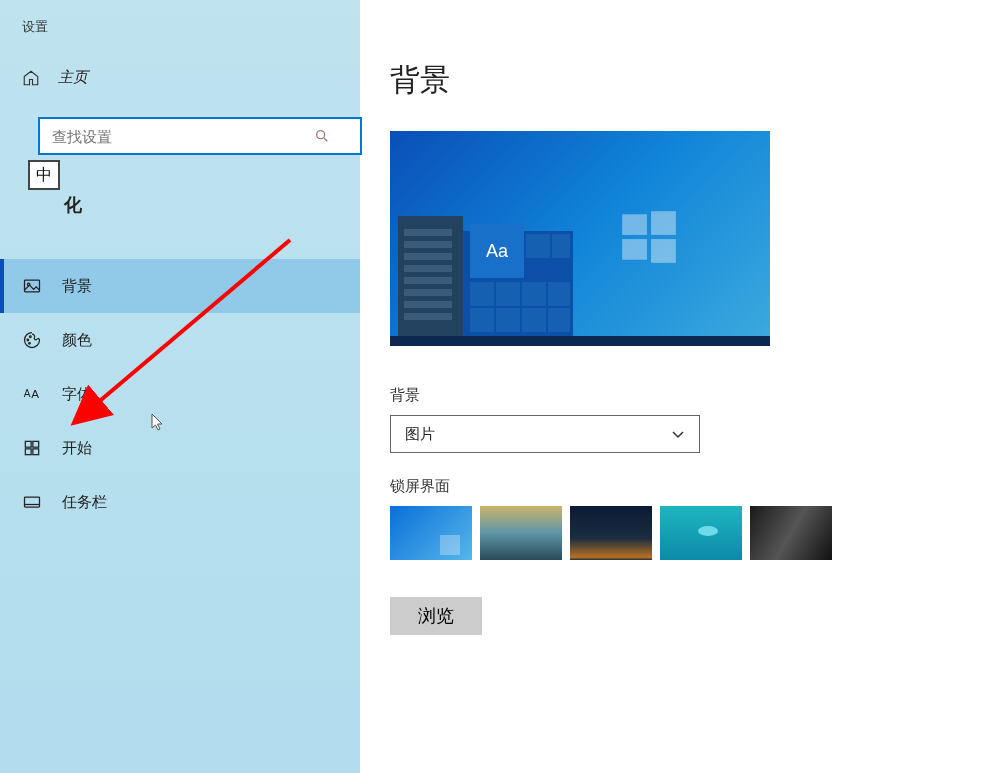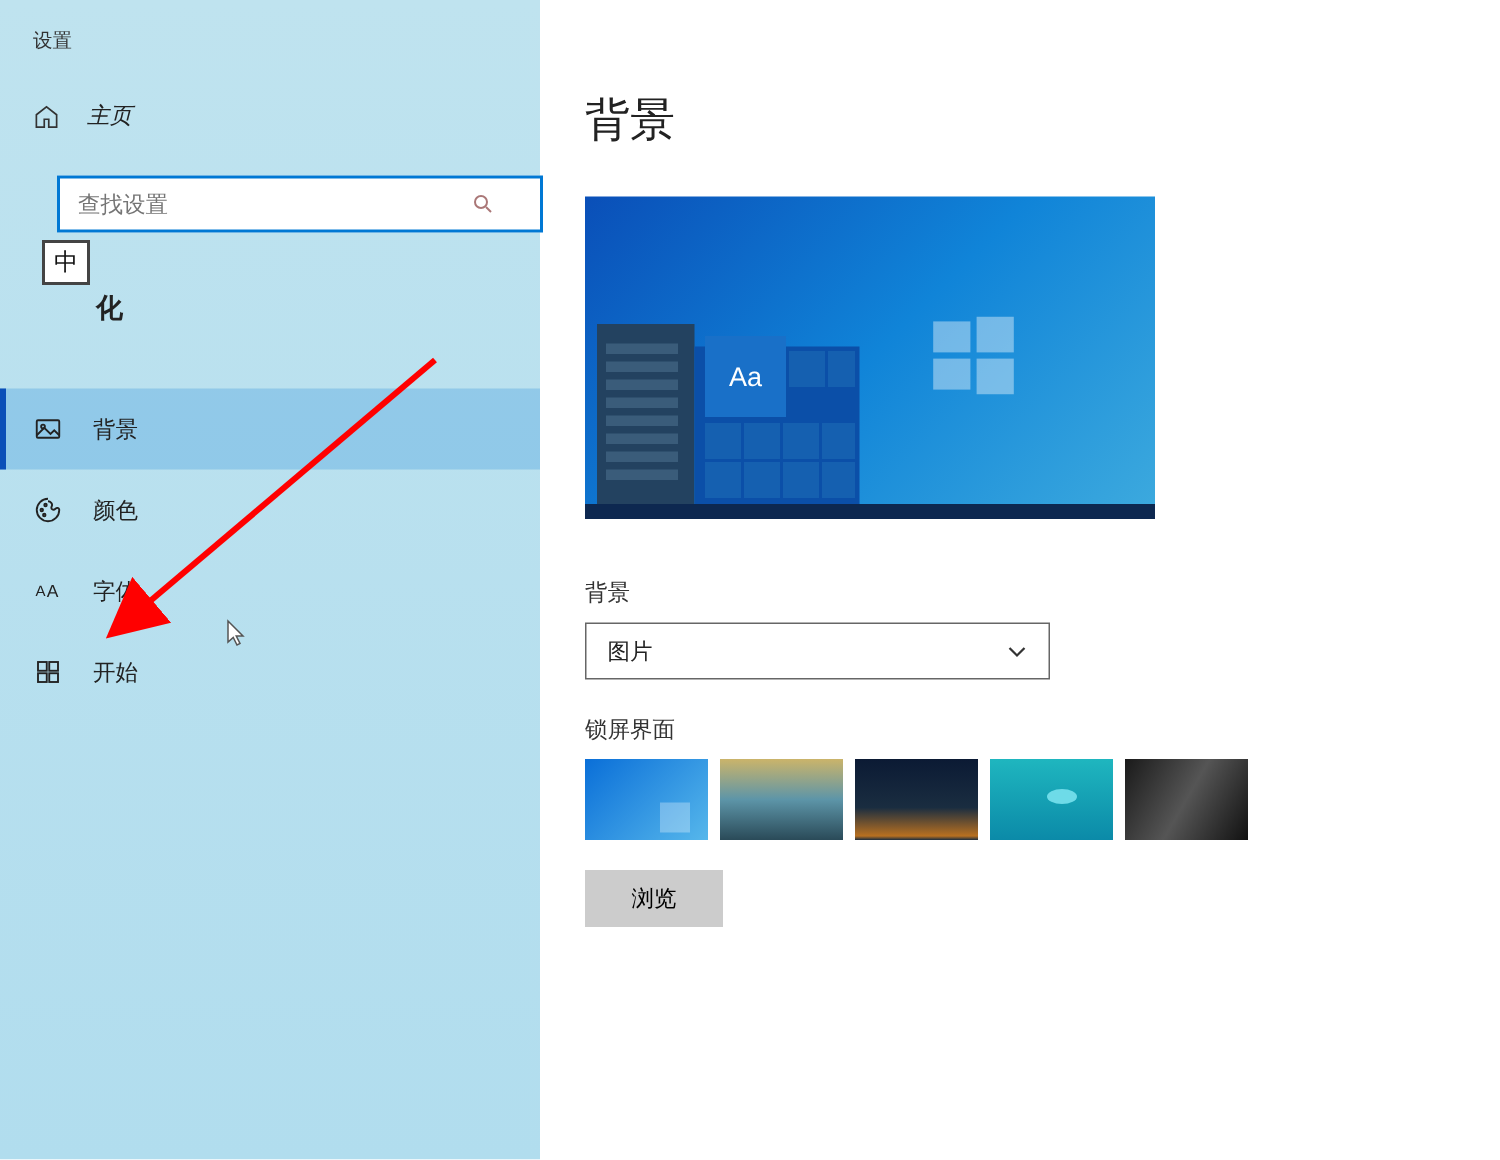--- a/index.html
+++ b/index.html
@@ -237,26 +237,26 @@
       cursor: pointer;
     }
     .thumb1 { background: linear-gradient(135deg, #0a6fd8 0%, #56b7eb 100%); position:relative;}
     .thumb1::after{ content:""; position:absolute; right:12px; bottom:5px; width:20px; height:20px; background: rgba(255,255,255,0.3);}
     .thumb2 { background: linear-gradient(to bottom, #cbb46a 0%, #5d95a8 50%, #2a4a58 100%); }
     .thumb3 { background: linear-gradient(to bottom, #0b1a34 0%, #1a2d40 60%, #b87020 95%, #1a2d40 100%); }
     .thumb4 { background: linear-gradient(to bottom, #1fb6bf 0%, #0b8aa8 100%); position:relative;}
     .thumb4::after{content:""; position:absolute; left:38px; top:20px; width:20px; height:10px; background:#6edbe8; border-radius:50%;}
     .thumb5 { background: linear-gradient(120deg, #1a1a1a 0%, #555 50%, #111 100%); }
     .browse-btn {
-      margin-top: 20px;
+      margin-top: 37px;
       width: 92px;
       height: 38px;
       background: #ccc;
       border: none;
-      font-size: 15px;
+      font-size: 18px;
       color: #000;
       display: flex;
       align-items: center;
       justify-content: center;
       cursor: pointer;
     }
   </style>
 </head>
 <body>
 
@@ -323,20 +323,29 @@
       <span class="icon">
         <svg viewBox="0 0 24 24" width="20" height="20" fill="none" stroke="#222" stroke-width="1.5">
             <rect x="4" y="4" width="7" height="7"></rect>
             <rect x="13" y="4" width="7" height="7"></rect>
             <rect x="4" y="13" width="7" height="7"></rect>
             <rect x="13" y="13" width="7" height="7"></rect>
           </svg>
       </span>
       <span>开始</span>
     </div>
+    <div class="nav-item">
+      <span class="icon">
+        <svg viewBox="0 0 24 24" width="20" height="20" fill="none" stroke="#222" stroke-width="1.5">
+            <rect x="3" y="6" width="18" height="12" rx="1"></rect>
+            <line x1="3" y1="15" x2="21" y2="15"></line>
+          </svg>
+      </span>
+      <span>任务栏</span>
+    </div>
   </div>
 
   <svg class="arrow-svg" viewBox="0 0 240 200">
     <defs>
       <marker id="ah" markerWidth="10" markerHeight="10" refX="2" refY="5" orient="auto">
         <path d="M0,0 L10,5 L0,10 Z" fill="#ff0000"></path>
       </marker>
     </defs>
     <line x1="220" y1="10" x2="25" y2="175" stroke="#ff0000" stroke-width="4" marker-end="url(#ah)"></line>
   </svg>

